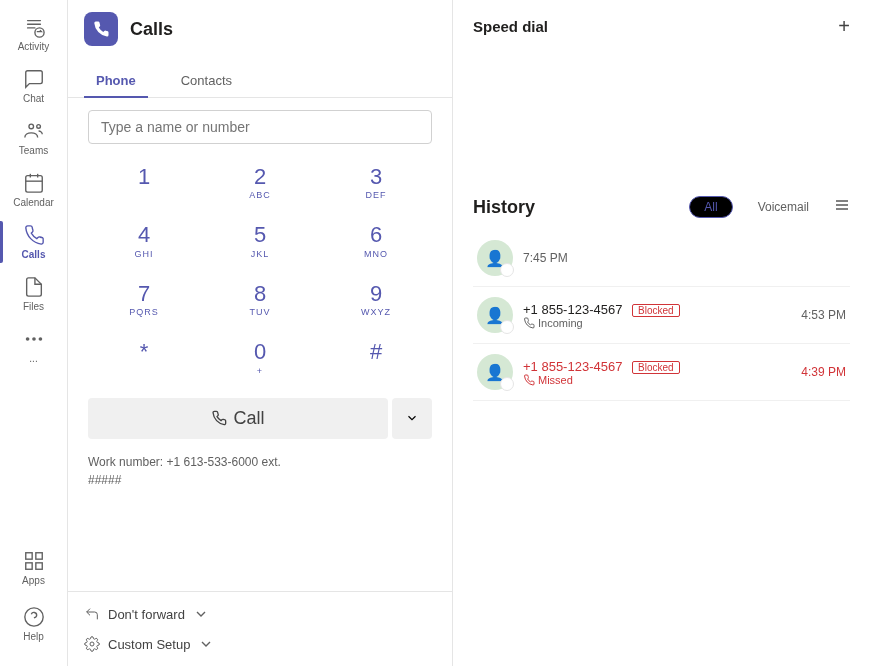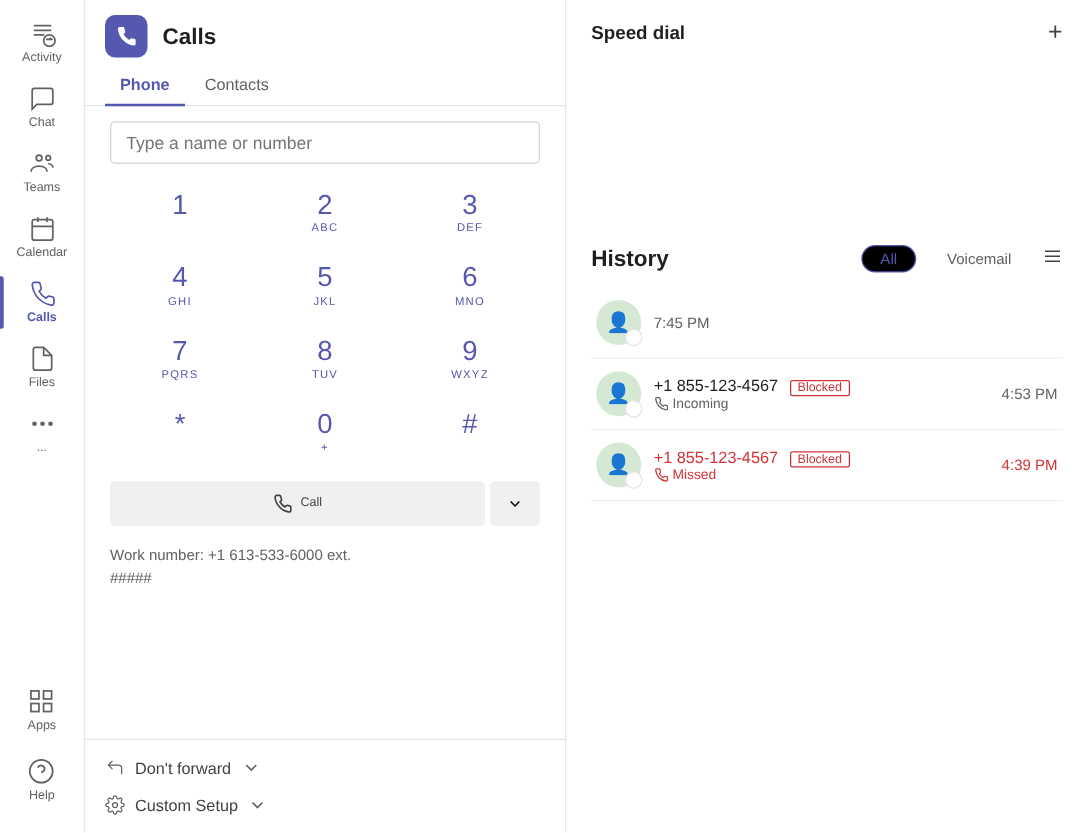--- a/index.html
+++ b/index.html
@@ -5,21 +5,20 @@
     * { box-sizing: border-box; margin: 0; padding: 0; }
     body { font-family: 'Segoe UI', sans-serif; background: #fff; width: 870px; height: 666px; overflow: hidden; display: flex; }
 
     
     .sidebar {
       width: 68px;
       background: #fff;
       border-right: 1px solid #e5e5e5;
       display: flex;
       flex-direction: column;
-      align-items: center;
       padding: 8px 0;
       height: 666px;
     }
     .sidebar-item {
       display: flex;
       flex-direction: column;
       align-items: center;
       padding: 8px 4px;
       cursor: pointer;
       width: 100%;
@@ -94,22 +93,22 @@
     }
     .calls-title {
       font-size: 18px;
       font-weight: 600;
       color: #201f1e;
     }
 
     .calls-tabs {
       display: flex;
       padding: 0 16px;
-      gap: 4px;
-      margin-top: 6px;
+      gap: 21px;
+      margin-top: 19px;
       border-bottom: 1px solid #e5e5e5;
     }
     .calls-tab {
       padding: 8px 12px;
       font-size: 13px;
       color: #616161;
       cursor: pointer;
       border-bottom: 2px solid transparent;
       margin-bottom: -1px;
     }
@@ -167,21 +166,21 @@
       display: flex;
       margin-top: 12px;
       gap: 4px;
     }
     .call-btn {
       flex: 1;
       background: #f0f0f0;
       border: none;
       border-radius: 4px;
       padding: 10px;
-      font-size: 10px;
+      font-size: 18px;
       color: #424242;
       cursor: pointer;
       display: flex;
       align-items: center;
       justify-content: center;
       gap: 6px;
     }
     .call-btn-expand {
       width: 40px;
       flex: none;

